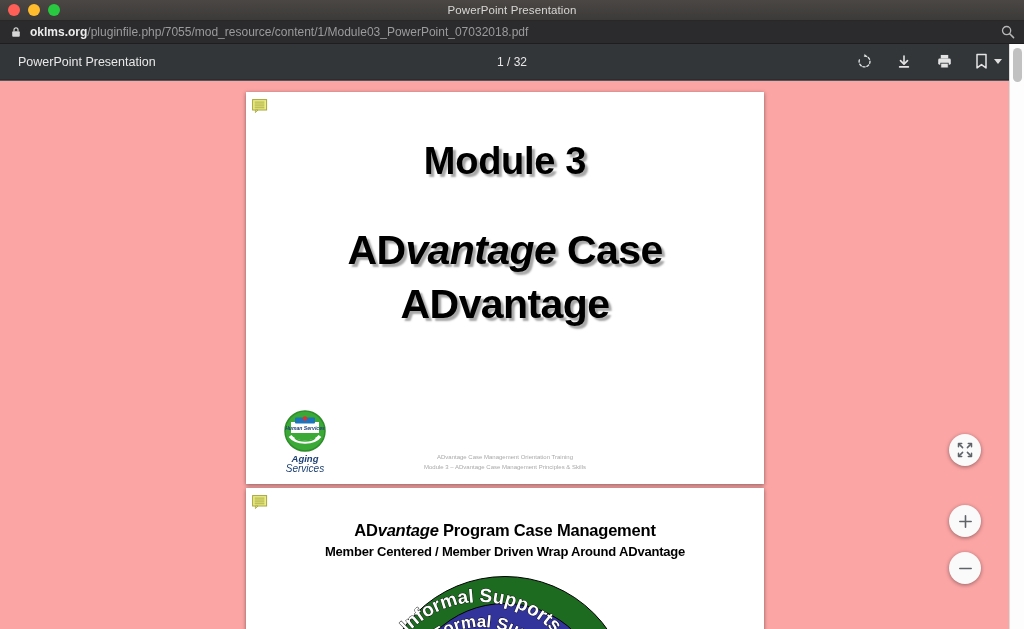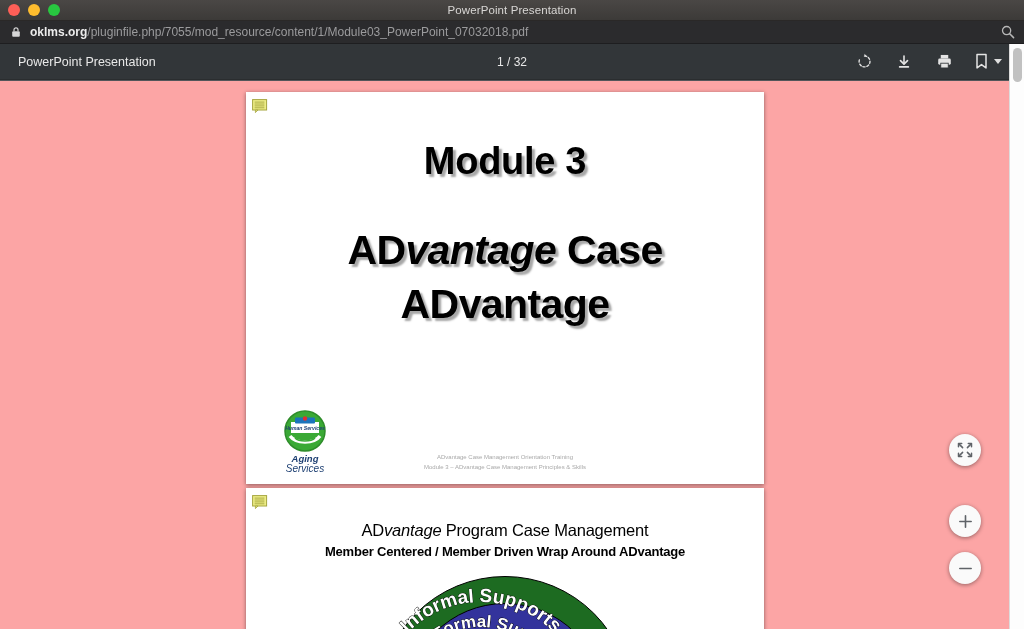--- a/index.html
+++ b/index.html
@@ -122,21 +122,21 @@
 
   .s1-footer {
     position: absolute; left: 0; right: 0; bottom: 12px;
     text-align: center; font-size: 6px; color: #a9a9a9;
     line-height: 1.55;
   }
 
   
   .s2-title {
     text-align: center; margin-top: 33px;
-    font-size: 16.5px; font-weight: normal; color: #000;
+    font-size: 16.5px; font-weight: bold; color: #000;
     letter-spacing: -.2px;
   }
   .s2-title i { font-style: italic; }
   .s2-sub {
     text-align: center; margin-top: 4px;
     font-size: 13px; font-weight: bold; color: #000;
     letter-spacing: -.2px;
   }
   .s2-graphic {
     position: absolute; left: 50%; transform: translateX(-50%);

